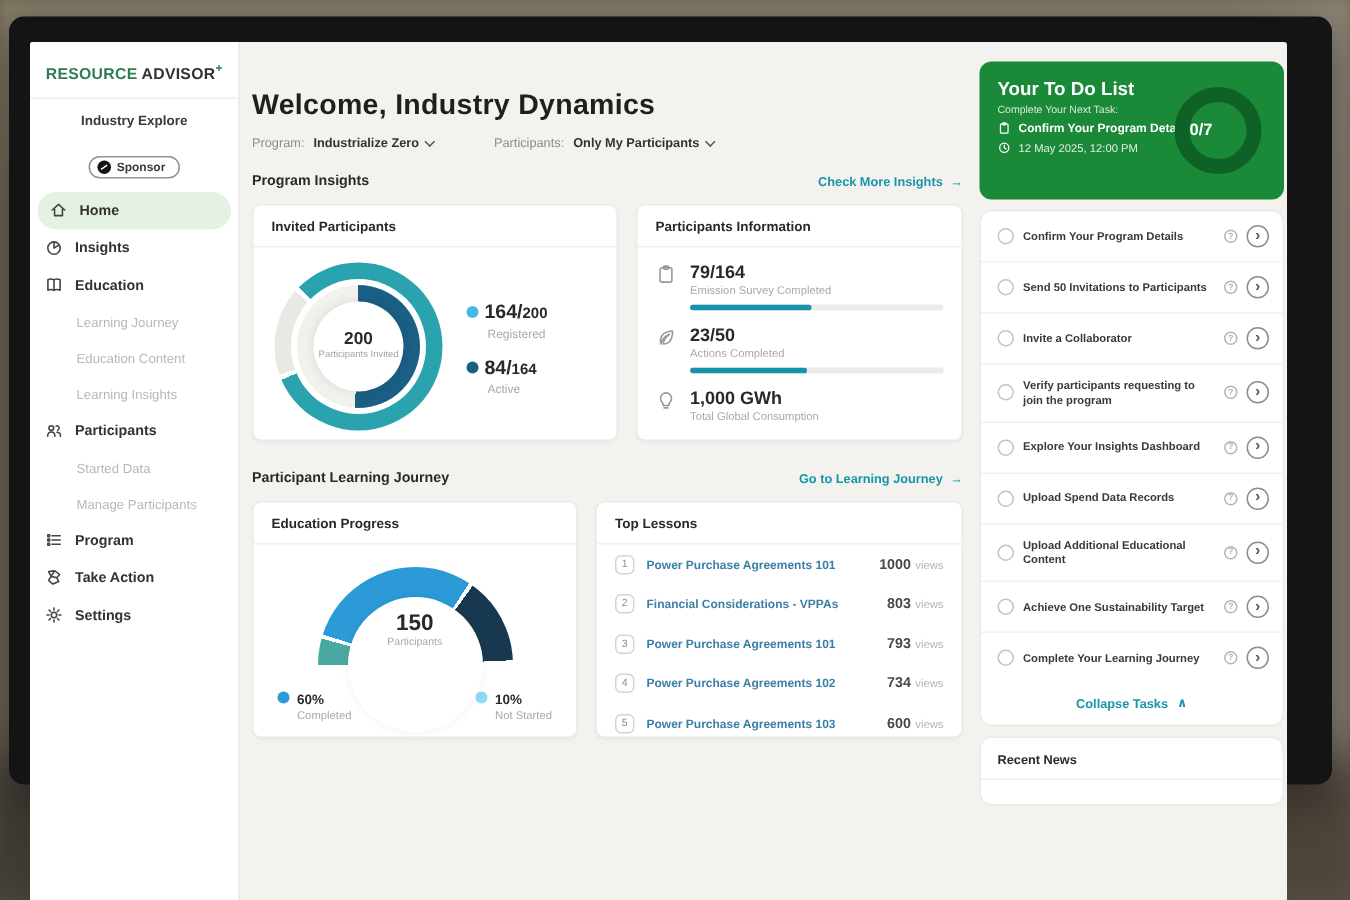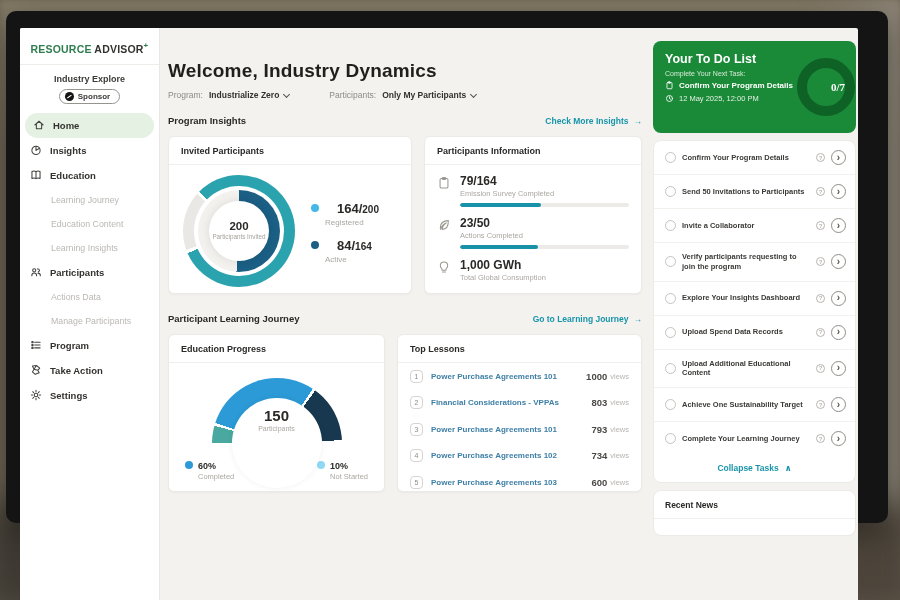--- a/index.html
+++ b/index.html
@@ -20,21 +20,21 @@
   .monitor { position:absolute; left:6px; top:11px; width:882px; height:512px; background:#141414;
              border-radius:10px; box-shadow:0 10px 30px rgba(0,0,0,.4); }
   .screen { position:absolute; left:14px; top:17px; width:838px; height:575px; background:#f3f2ef;
             border-radius:2px; overflow:hidden; }
 
   
   .sidebar { position:absolute; left:0; top:0; width:140px; height:100%; background:#fff; border-right:1px solid #e9e7e3; }
   .logo { padding:13px 6px 9px; text-align:center; font-size:10.5px; font-weight:700; letter-spacing:.2px; border-bottom:1px solid #eeedea; }
   .logo .res { color:#2e7d4f; } .logo .adv { color:#33322f; } .logo .plus { color:#2e7d4f; font-size:8px; vertical-align:super; }
   .org { margin-top:9px; text-align:center; font-size:9px; font-weight:700; color:#3c3b38; }
-  .badge { margin:5px auto 0; width:max-content; display:flex; align-items:flex-start; gap:4px;
+  .badge { margin:19px auto 0; width:max-content; display:flex; align-items:flex-start; gap:4px;
            border:1px solid #96948f; border-radius:10px; padding:2px 9px 2px 5px; font-size:8px; font-weight:700; color:#3c3b38; background:#fff; }
   .badge-dot { width:9px; height:9px; border-radius:50%; background:#141414; position:relative; }
   .badge-dot::after { content:""; position:absolute; left:2px; top:4px; width:5px; height:1.4px; background:#fff; transform:rotate(-35deg); }
   .nav { margin-top:9px; }
   .nav-item { display:flex; align-items:center; gap:8px; height:25px; padding:0 10px; font-size:9.5px; font-weight:700; color:#33322f; cursor:pointer; }
   .nav-item.active { background:#e4f1e3; border-radius:13px; margin:0 5px; padding:0 8px; }
   .nav-sub { display:flex; align-items:center; height:24px; padding:0 10px 0 31px; font-size:8.8px; color:#bbb8b2; cursor:pointer; }
   .nav-ic { width:12px; height:12px; flex:none; }
   .nav-ic svg { width:12px; height:12px; stroke:#44433f; fill:none; stroke-width:1.4; stroke-linecap:round; stroke-linejoin:round; }
 
@@ -59,21 +59,21 @@
   .donut { position:relative; width:112px; height:112px; flex:none; }
   .donut > div { position:absolute; border-radius:50%; }
   .d-outer { inset:0; }
   .d-g1 { inset:11px; background:#fff; }
   .d-inner { inset:15px; }
   .d-center { inset:26px; background:#fff; box-shadow:0 0 8px rgba(0,0,0,.10); display:flex; flex-direction:column; align-items:center; justify-content:center; }
   .d-center .dv { font-size:11.5px; font-weight:700; color:#2a2927; }
   .d-center .dl { font-size:6.3px; color:#a7a49e; text-align:center; line-height:1.3; margin-top:1px; }
   .inv-legend { margin-left:16px; }
   .inv-entry { margin:9px 0; }
-  .inv-val-row { display:flex; align-items:center; gap:18px; }
+  .inv-val-row { display:flex; align-items:center; gap:4px; }
   .dot { width:8px; height:8px; border-radius:50%; flex:none; }
   .inv-val { font-size:13px; font-weight:700; color:#2a2927; }
   .inv-total { font-size:10px; font-weight:700; color:#2a2927; }
   .inv-lab { font-size:8px; color:#aba8a2; margin:1px 0 0 14px; }
 
   
   .c-pinfo { width:218px; }
   .pi-row { display:flex; gap:9px; padding:9px 12px 0; }
   .pi-ic { width:14px; height:16px; flex:none; margin-top:2px; }
   .pi-ic svg { width:14px; height:14px; stroke:#9b988f; fill:none; stroke-width:1.2; stroke-linecap:round; stroke-linejoin:round; }
@@ -106,22 +106,22 @@
   .views-word { font-size:7.5px; color:#b7b4ae; margin-left:3px; }
 
   
   .rightpanel { position:absolute; left:633px; top:0; width:203px; }
   .todo-head { margin-top:13px; position:relative; height:92px; background:#1a8a38; border-radius:8px; padding:11px 12px; color:#fff; }
   .todo-title { font-size:12.5px; font-weight:700; }
   .todo-sub { font-size:7px; color:#d7ead8; margin-top:4px; }
   .todo-task { display:flex; align-items:center; gap:5px; margin-top:4px; font-size:8px; font-weight:700; }
   .todo-date { display:flex; align-items:center; gap:5px; margin-top:4px; font-size:7.5px; color:#e3f1e4; }
   .wic svg { width:9px; height:9px; stroke:#fff; fill:none; stroke-width:1.5; stroke-linecap:round; stroke-linejoin:round; display:block; }
-  .ring { position:absolute; right:1px; top:17px; width:58px; height:58px; border-radius:50%;
-          border:10px solid #0e6226; display:flex; align-items:center; justify-content:flex-end;font-family:Liberation Serif, serif; }
+  .ring { position:absolute; right:15px; top:17px; width:58px; height:58px; border-radius:50%;
+          border:10px solid #0e6226; display:flex; align-items:center; justify-content:flex-start; }
   .ring span { font-size:11px; font-weight:700; color:#fff; }
 
   .todo-list { margin-top:7px; background:#fff; border:1px solid #eceae6; border-radius:8px; }
   .todo-item { display:flex; align-items:center; gap:6px; padding:9px 9px 9px 11px; border-bottom:1px solid #f2f1ed; cursor:pointer; }
   .tcheck { width:11px; height:11px; border:1px solid #c6c3be; border-radius:50%; flex:none; }
   .tlabel { flex:1; font-size:7.5px; font-weight:700; color:#3b3a37; line-height:1.3; }
   .tinfo { width:9px; height:9px; border:1px solid #b8b5af; border-radius:50%; color:#b8b5af; font-size:6px; font-weight:700;
            display:flex; align-items:center; justify-content:center; flex:none; }
   .tgo { width:15px; height:15px; border:1.3px solid #8f8d88; border-radius:50%; color:#55534f; font-size:10px; font-weight:700;
          display:flex; align-items:center; justify-content:center; flex:none; padding-bottom:1px; }
@@ -185,21 +185,21 @@
             <span>Learning Insights</span>
           </div>
           <div class="nav-item">
             <span class="nav-ic"><svg viewBox="0 0 16 16">
                   <circle cx="5.6" cy="5.8" r="2.1"></circle>
                   <path d="M2.4 13 C2.4 10.4 3.9 9.4 5.6 9.4 C7.3 9.4 8.8 10.4 8.8 13 M9.8 4.1 C11 3.5 12.6 4.3 12.6 5.8 C12.6 6.8 12 7.5 11.2 7.8 M10.6 9.5 C12.4 9.5 13.8 10.6 13.8 13"></path>
                 </svg></span>
             <span>Participants</span>
           </div>
           <div class="nav-sub">
-            <span>Actions Data</span>
+            <span>Started Data</span>
           </div>
           <div class="nav-sub">
             <span>Manage Participants</span>
           </div>
           <div class="nav-item">
             <span class="nav-ic"><svg viewBox="0 0 16 16">
                   <path d="M6.2 4.2 H13.5 M6.2 8 H13.5 M6.2 11.8 H13.5"></path>
                   <rect x="2.5" y="3.4" width="1.6" height="1.6"></rect>
                   <rect x="2.5" y="7.2" width="1.6" height="1.6"></rect>
                   <rect x="2.5" y="11" width="1.6" height="1.6"></rect>

